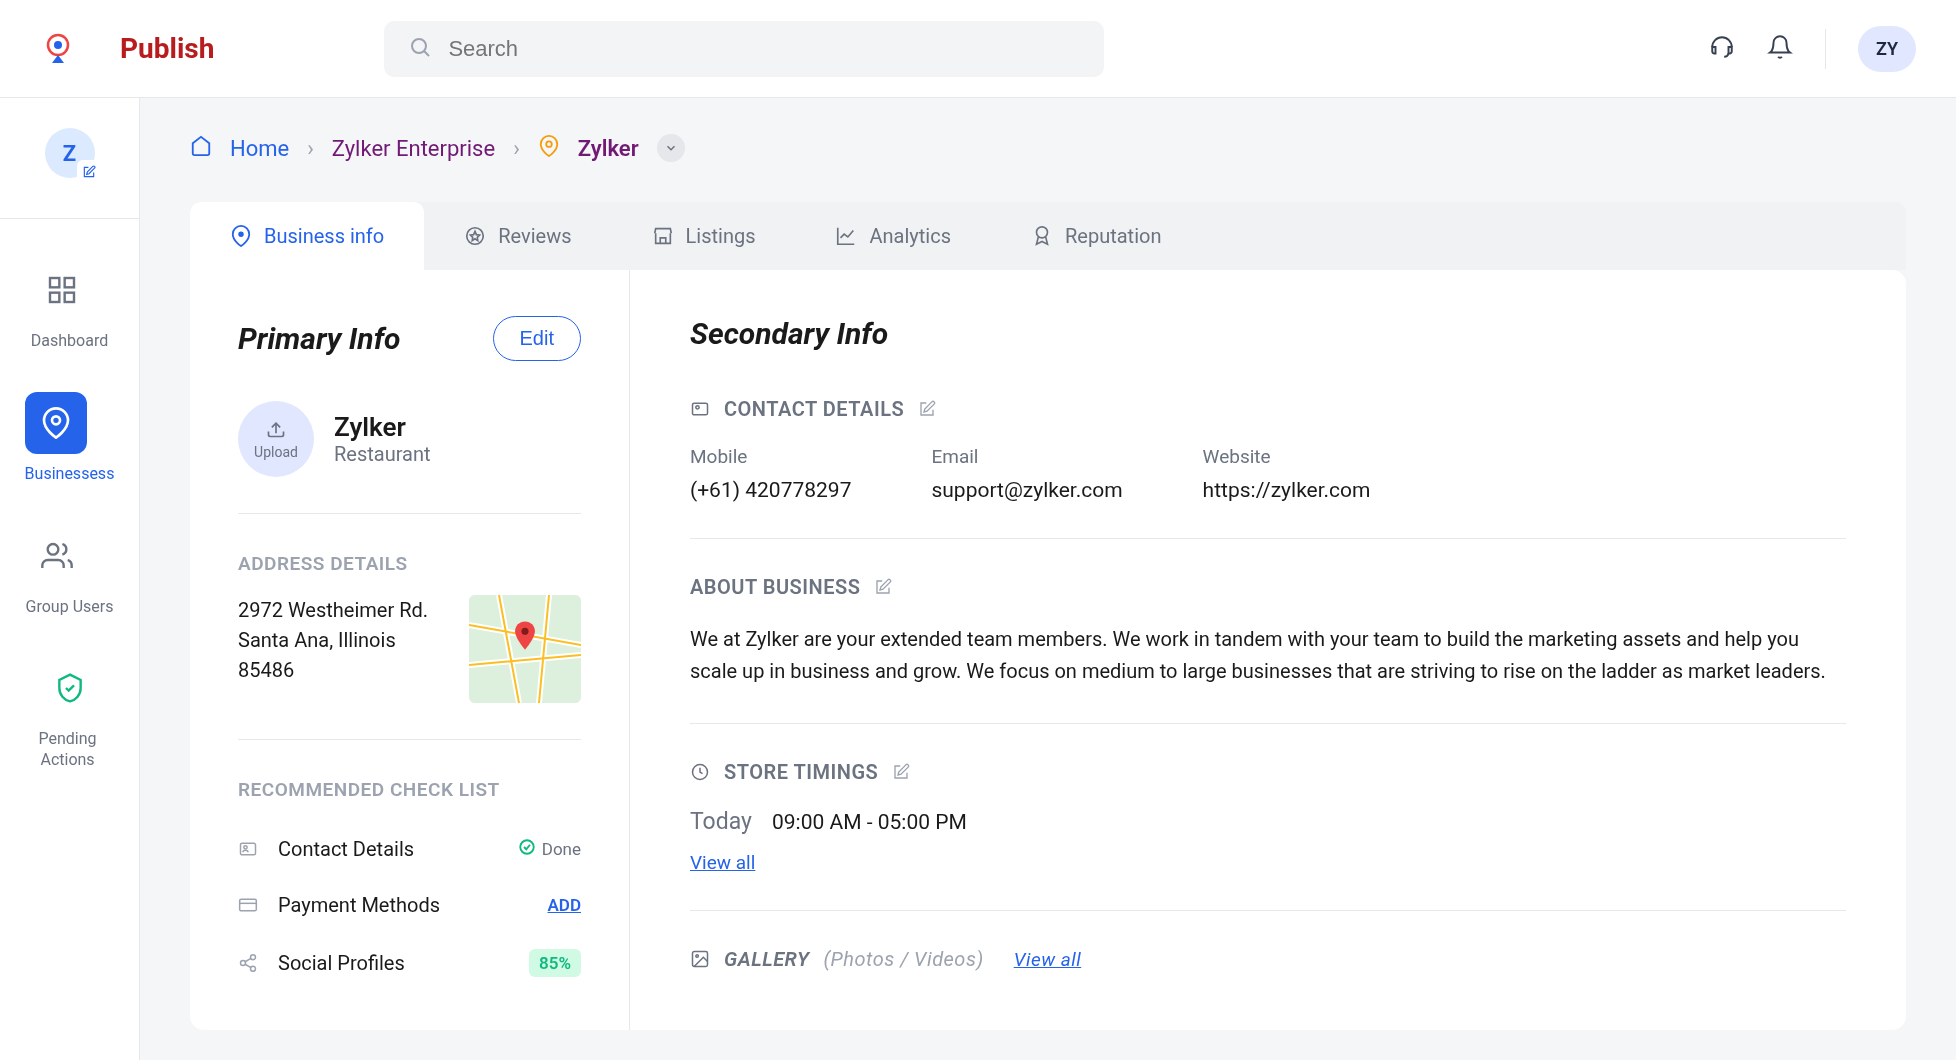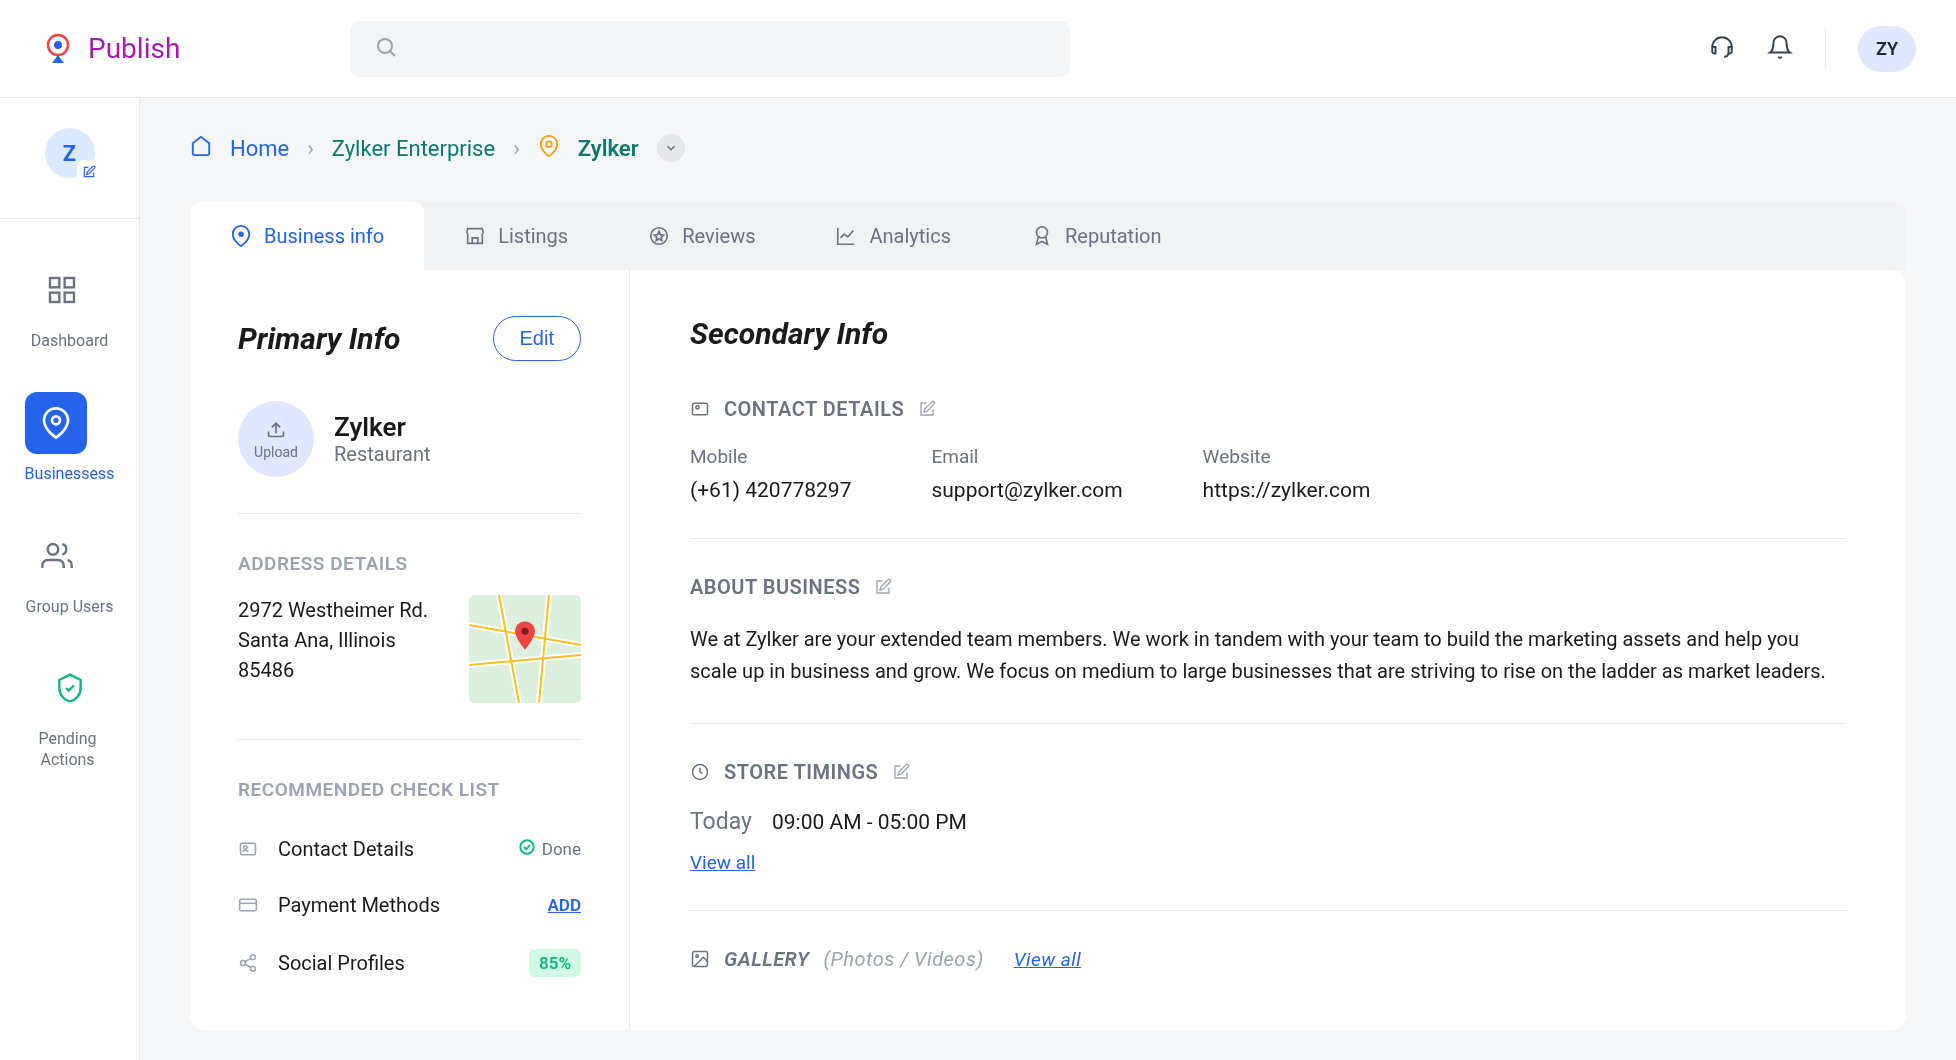--- a/index.html
+++ b/index.html
@@ -2,21 +2,21 @@
 <html><head>
   <meta charset="utf-8">
   <style>
     * { margin: 0; padding: 0; box-sizing: border-box; }
     body { font-family: -apple-system, BlinkMacSystemFont, 'Segoe UI', Roboto, sans-serif; background: #f5f6f8; color: #1a1a1a; width: 1956px; height: 1060px; overflow: hidden; }
     
     
     .header { background: #fff; height: 98px; display: flex; align-items: center; padding: 0 40px; border-bottom: 1px solid #e8e8e8; }
     .logo { display: flex; align-items: center; gap: 12px; }
     .logo-icon { width: 36px; height: 36px; }
-    .logo-text { font-size: 28px; font-weight: 400; color: #a21caf; }
+    .logo-text { font-size: 28px; font-weight: 700; color: #b91c1c; margin-left: 32px; }
     .search-box { margin-left: 170px; background: #f3f4f6; border-radius: 10px; height: 56px; width: 720px; display: flex; align-items: center; padding: 0 24px; gap: 16px; }
     .search-box input { border: none; background: transparent; font-size: 22px; outline: none; flex: 1; color: #9ca3af; }
     .header-right { margin-left: auto; display: flex; align-items: center; gap: 32px; }
     .header-icon { color: #374151; cursor: pointer; }
     .header-divider { width: 1px; height: 40px; background: #e5e7eb; }
     .avatar-pill { width: 58px; height: 46px; background: #e0e7ff; border-radius: 23px; display: flex; align-items: center; justify-content: center; font-weight: 600; font-size: 18px; color: #1e293b; }
     
     
     .sidebar { position: absolute; left: 0; top: 98px; width: 140px; height: calc(100% - 98px); background: #fff; border-right: 1px solid #e8e8e8; display: flex; flex-direction: column; align-items: center; padding-top: 30px; gap: 40px; }
     .sidebar-avatar-wrap { position: relative; }
@@ -27,21 +27,21 @@
     .sidebar-item.active { color: #2563eb; }
     .sidebar-item .icon-box { width: 62px; height: 62px; border-radius: 12px; display: flex; align-items: center; justify-content: center; }
     .sidebar-item.active .icon-box { background: #2563eb; color: #fff; }
     .sidebar-item-label { font-size: 16px; text-align: center; line-height: 1.3; }
     
     
     .main { position: absolute; left: 140px; top: 98px; right: 0; bottom: 0; padding: 36px 50px 0 50px; overflow: hidden; }
     
     
     .breadcrumb { display: flex; align-items: center; gap: 18px; font-size: 22px; margin-bottom: 40px; }
-    .breadcrumb-item { color: #0f766e; }
+    .breadcrumb-item { color: #701a75; }
     .breadcrumb-item.link { color: #2563eb; cursor: pointer; }
     .breadcrumb-chevron { color: #9ca3af; }
     .breadcrumb-home-icon { color: #2563eb; }
     .breadcrumb-pin { color: #f59e0b; }
     .breadcrumb-dropdown { width: 28px; height: 28px; background: #e5e7eb; border-radius: 50%; display: flex; align-items: center; justify-content: center; cursor: pointer; color: #6b7280; }
     
     
     .tabs { display: flex; background: #f1f2f4; border-radius: 10px 10px 0 0; overflow: hidden; }
     .tab { display: flex; align-items: center; gap: 12px; padding: 22px 40px; font-size: 20px; color: #6b7280; cursor: pointer; }
     .tab.active { background: #fff; color: #2563eb; border-radius: 10px 10px 0 0; }
@@ -110,20 +110,21 @@
     </span>
     <span class="logo-text">Publish</span>
   </div>
   <div class="search-box">
     <span>
       <svg width="24" height="24" viewBox="0 0 24 24" fill="none" stroke="#9ca3af" stroke-width="2">
           <circle cx="11" cy="11" r="7"></circle>
           <line x1="21" y1="21" x2="16" y2="16"></line>
         </svg>
     </span>
+    <input type="text" placeholder="Search" style="">
   </div>
   <div class="header-right">
     <span class="header-icon">
       <svg width="26" height="26" viewBox="0 0 24 24" fill="none" stroke="currentColor" stroke-width="1.8">
           <path d="M3 12a9 9 0 0118 0"></path>
           <path d="M3 12v4a2 2 0 002 2h1v-6H3zM21 12v4a2 2 0 01-2 2h-1v-6h3z"></path>
           <path d="M18 18a4 4 0 01-4 3"></path>
         </svg>
     </span>
     <span class="header-icon">
@@ -223,35 +224,35 @@
           <svg width="22" height="22" viewBox="0 0 24 24" fill="none" stroke="currentColor" stroke-width="2">
             <path d="M21 10c0 7-9 13-9 13s-9-6-9-13a9 9 0 0118 0z"></path>
             <circle cx="12" cy="10" r="2" fill="currentColor"></circle>
           </svg>
         </span>
       <span>Business info</span>
     </div>
     <div class="tab">
       <span class="tab-icon">
           <svg width="22" height="22" viewBox="0 0 24 24" fill="none" stroke="currentColor" stroke-width="1.8">
+            <circle cx="12" cy="12" r="9"></circle>
+            <polygon points="12 7 13.5 10.5 17 11 14.5 13.5 15 17 12 15 9 17 9.5 13.5 7 11 10.5 10.5" fill="none"></polygon>
+          </svg>
+        </span>
+      <span>Reviews</span>
+    </div>
+    <div class="tab">
+      <span class="tab-icon">
+          <svg width="22" height="22" viewBox="0 0 24 24" fill="none" stroke="currentColor" stroke-width="1.8">
             <path d="M3 9l1-5h16l1 5"></path>
             <path d="M4 9v11h16V9"></path>
             <path d="M9 20v-6h6v6"></path>
           </svg>
         </span>
       <span>Listings</span>
-    </div>
-    <div class="tab">
-      <span class="tab-icon">
-          <svg width="22" height="22" viewBox="0 0 24 24" fill="none" stroke="currentColor" stroke-width="1.8">
-            <circle cx="12" cy="12" r="9"></circle>
-            <polygon points="12 7 13.5 10.5 17 11 14.5 13.5 15 17 12 15 9 17 9.5 13.5 7 11 10.5 10.5" fill="none"></polygon>
-          </svg>
-        </span>
-      <span>Reviews</span>
     </div>
     <div class="tab">
       <span class="tab-icon">
           <svg width="22" height="22" viewBox="0 0 24 24" fill="none" stroke="currentColor" stroke-width="1.8">
             <path d="M3 3v18h18"></path>
             <polyline points="6 14 10 10 14 13 20 6"></polyline>
           </svg>
         </span>
       <span>Analytics</span>
     </div>

